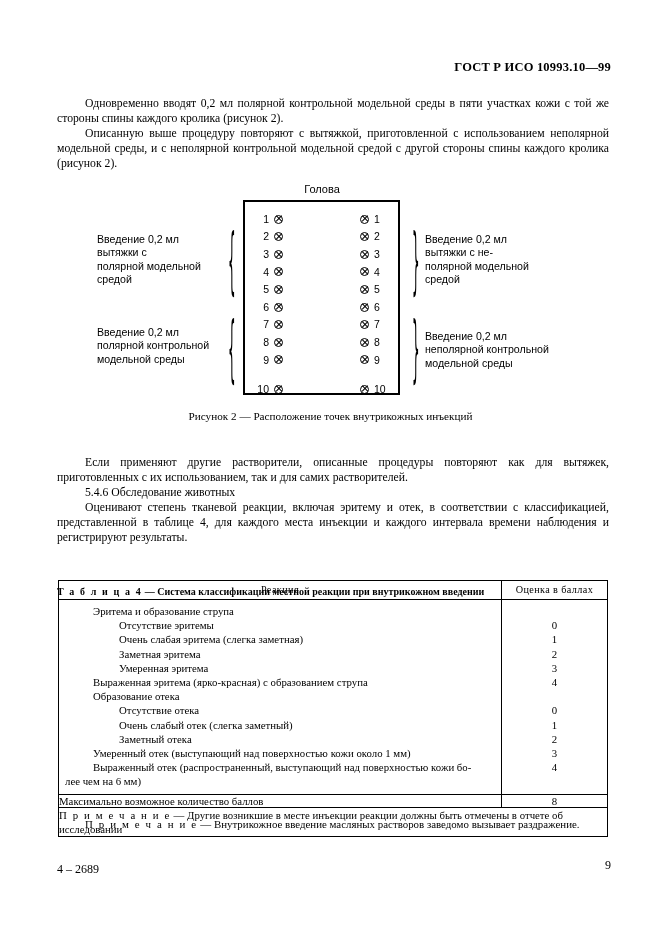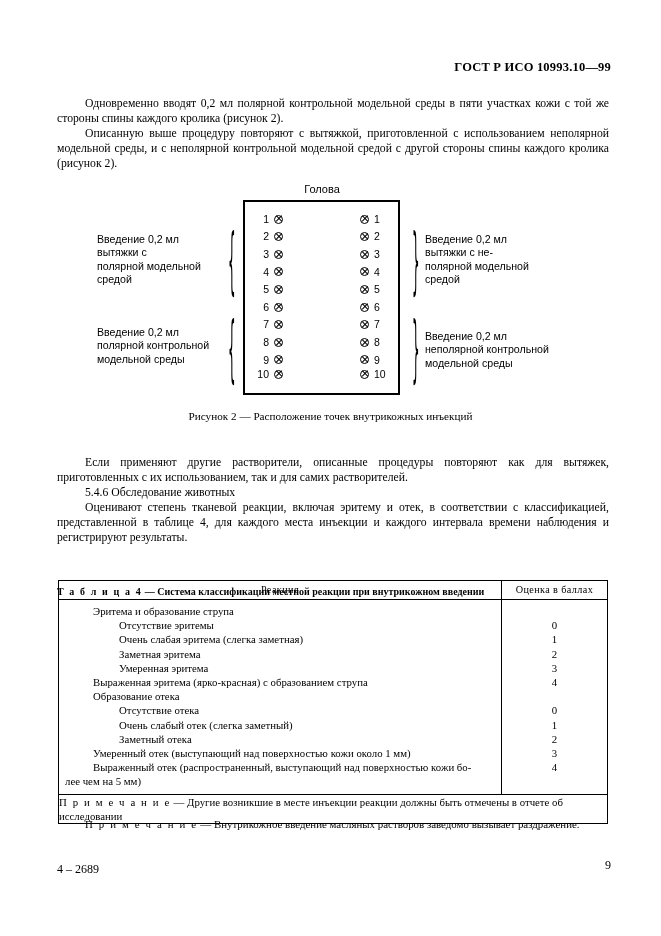--- a/index.html
+++ b/index.html
@@ -395,21 +395,21 @@
               <i></i>
             </span>
           </div>
           <div class="pside right">
             <span class="xmark">
               <i></i>
             </span>
             <span class="num r">9</span>
           </div>
         </div>
-        <div class="prow" style="top: 165px; gap: 20px;">
+        <div class="prow" style="top: 180px; gap: 20px;">
           <div class="pside">
             <span class="num l">10</span>
             <span class="xmark">
               <i></i>
             </span>
           </div>
           <div class="pside right">
             <span class="xmark">
               <i></i>
             </span>
@@ -466,21 +466,21 @@
               <div class="lvl1">Очень слабая эритема (слегка заметная)</div>
               <div class="lvl1">Заметная эритема</div>
               <div class="lvl1">Умеренная эритема</div>
               <div class="lvl2">Выраженная эритема (ярко-красная) с образованием струпа</div>
               <div class="lvl0">Образование отека</div>
               <div class="lvl1">Отсутствие отека</div>
               <div class="lvl1">Очень слабый отек (слегка заметный)</div>
               <div class="lvl1">Заметный отека</div>
               <div class="lvl2">Умеренный отек (выступающий над поверхностью кожи около 1 мм)</div>
               <div class="lvl2">Выраженный отек (распространенный, выступающий над поверхностью кожи  бо-</div>
-              <div class="wrapline">лее чем на 5 мм)</div>
+              <div class="wrapline">лее чем на 6 мм)</div>
             </div>
         </td>
         <td>
           <div class="score-list" id="score-list">
               <div class="blank">.</div>
               <div>0</div>
               <div>1</div>
               <div>2</div>
               <div>3</div>
               <div>4</div>
@@ -488,20 +488,24 @@
               <div>0</div>
               <div>1</div>
               <div>2</div>
               <div>3</div>
               <div>4</div>
               <div class="blank">.</div>
             </div>
         </td>
       </tr>
       <tr>
+        <td class="maxrow-label">Максимально возможное количество баллов</td>
+        <td class="maxrow-score">8</td>
+      </tr>
+      <tr>
         <td class="note-cell" colspan="2">
           <span class="sp">П р и м е ч а н и е</span>
           <span>— Другие возникшие в месте инъекции реакции должны быть отмечены в отчете об исследовании</span>
         </td>
       </tr>
     </tbody>
   </table>
 
   <div class="final-note">
     <span class="sp">П р и м е ч а н и е</span>

